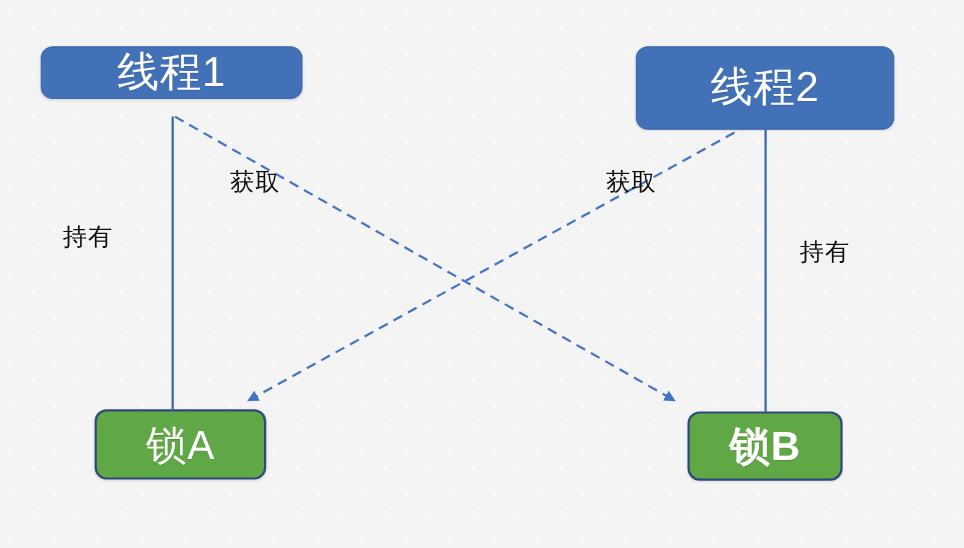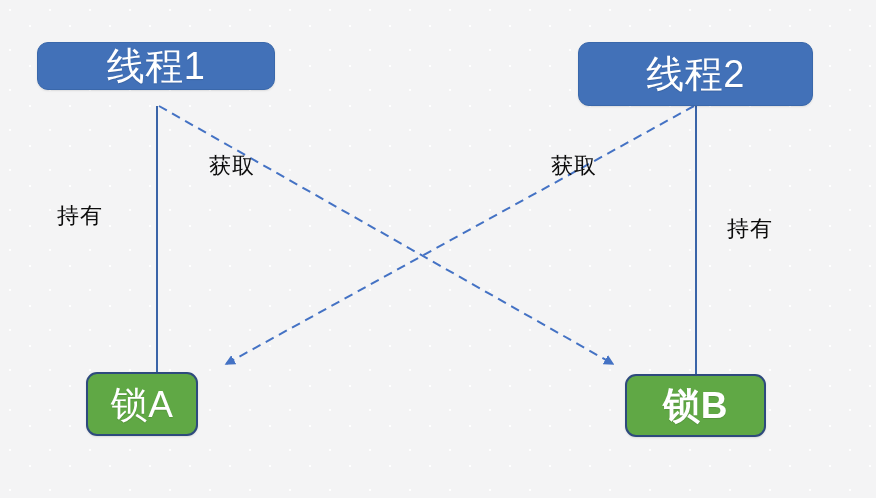--- a/index.html
+++ b/index.html
@@ -64,22 +64,22 @@
     position: absolute;
     color: #0d0d0d;
     font-size: 22px;
     line-height: 1;
     white-space: nowrap;
     letter-spacing: 1px;
   }
 
   
   #node-thread1 { left: 37px;  top: 42px;  width: 238px; height: 48px; }
-  #node-thread2 { left: 578px; top: 42px;  width: 235px; height: 64px; }
-  #node-lockA   { left: 86px;  top: 372px; width: 112px; height: 64px; }
+  #node-thread2 { left: 578px; top: 42px;  width: 235px; height: 76px; }
+  #node-lockA   { left: 86px;  top: 372px; width: 156px; height: 64px; }
   #node-lockB   { left: 625px; top: 374px; width: 141px; height: 63px; font-weight: bold; }
 
   
   #label-hold-left    { left: 57px;  top: 205px; }
   #label-hold-right   { left: 727px; top: 218px; }
   #label-acquire-left { left: 209px; top: 155px; }
   #label-acquire-right{ left: 551px; top: 155px; }
 </style>
 </head>
 <body>

